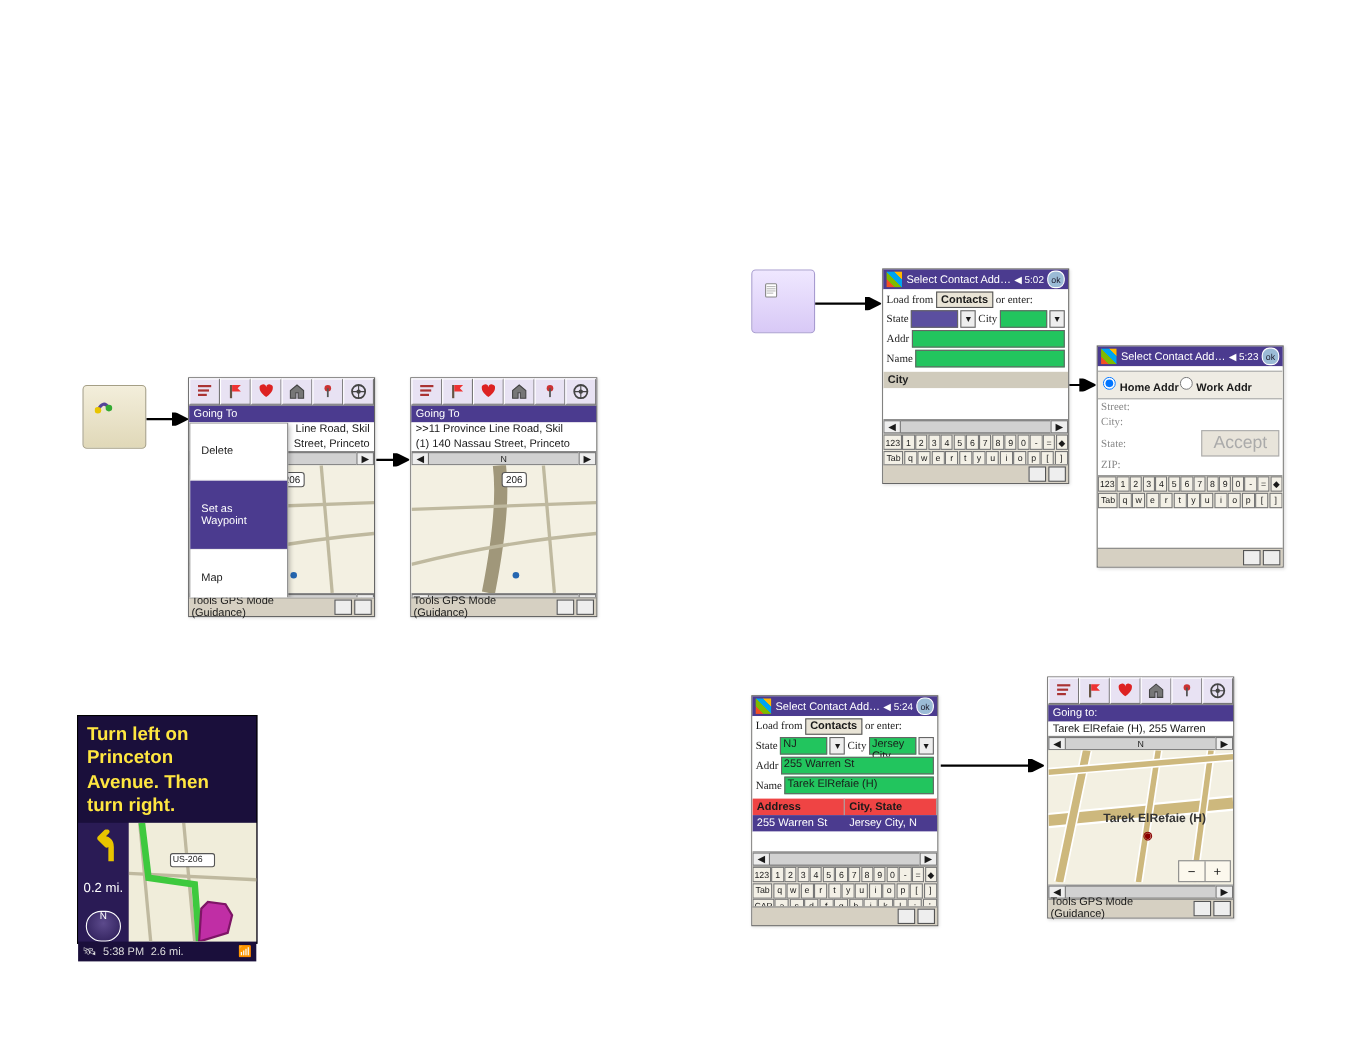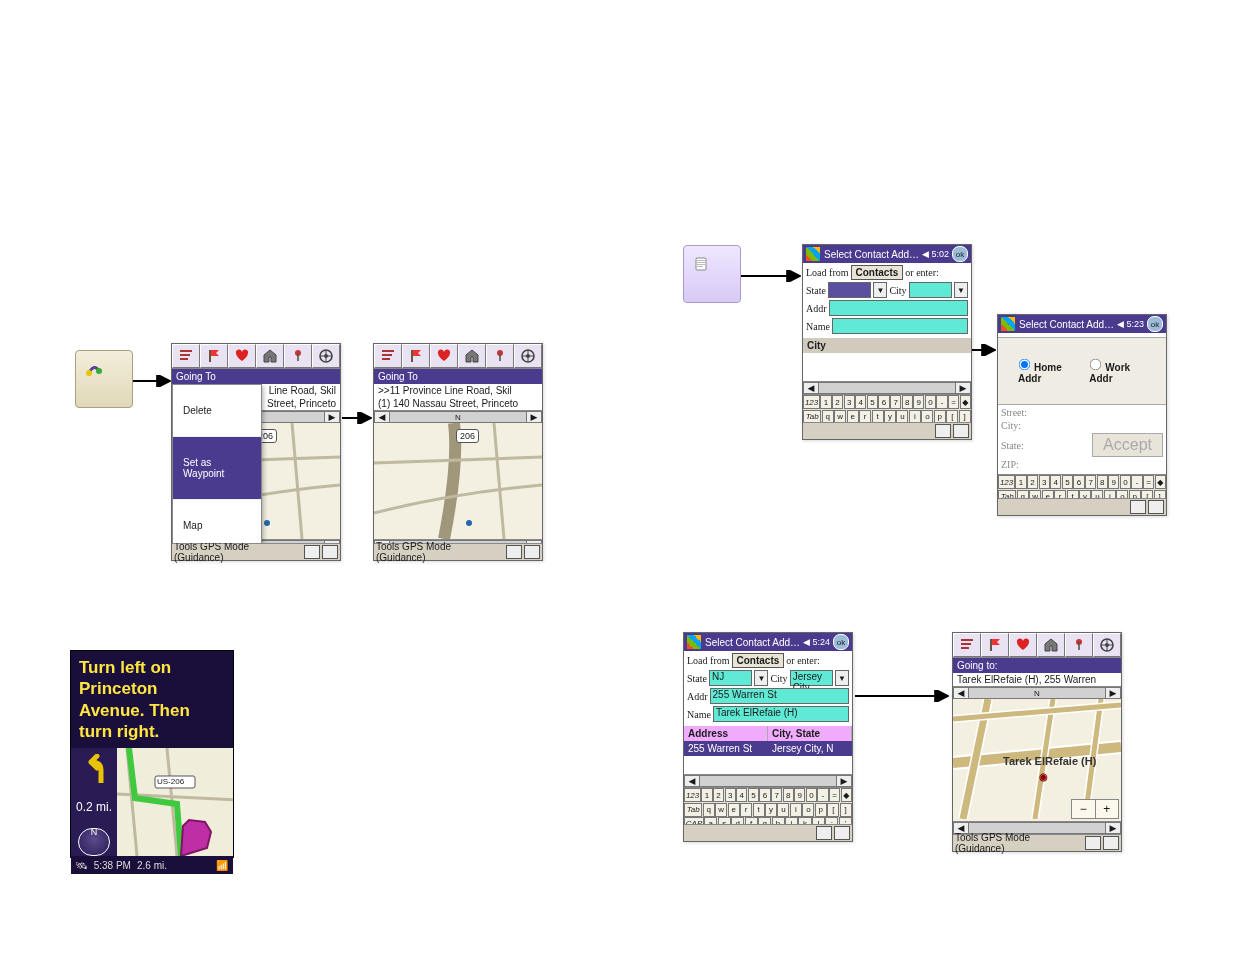--- a/index.html
+++ b/index.html
@@ -58,46 +58,46 @@
   .listrow{font-size:10px;padding:1px 4px;white-space:nowrap;overflow:hidden;}
   .scrollbar{height:12px;background:#d1d1d1;border-top:1px solid #888;display:flex;}
   .sb-btn{width:14px;border:1px solid #777;background:#eee;display:flex;align-items:center;justify-content:center;font-size:9px;}
   .sb-track{flex:1;border-top:1px solid #777;border-bottom:1px solid #777;}
   .footer-text{font-size:10px;}
 
   
   .form{padding:2px 3px;font-size:10px;}
   .form .row{display:flex;align-items:center;margin-bottom:2px;gap:2px;}
   .form label{white-space:nowrap;font-family:Liberation Serif, serif;}
-  .txt{border:1px solid #666;background:#5eead4;height:14px;padding:0 2px;font-size:10px;flex:1;}
+  .txt{border:1px solid #666;background:#22c55e;height:14px;padding:0 2px;font-size:10px;flex:1;}
   .statebox{width:34px;}
   .cityhdr{background:var(--purple);color:#fff;padding:2px 4px;font-size:10px;font-weight:bold;}
-  .tablehdr{display:flex;background:#f0abfc;font-size:10px;align-items:center;}
+  .tablehdr{display:flex;background:#ef4444;font-size:10px;align-items:center;}
   .tablehdr>div{flex:1;padding:2px 4px;border-right:1px solid #aaa;font-weight:bold;}
   .selrow{display:flex;font-size:10px;background:var(--purple);color:#fff;}
   .selrow>div{flex:1;padding:2px 4px;}
 
   
   .softkbd{background:#e6e2d6;border-top:1px solid #888;}
   .krow{display:flex;}
   .key{border:1px solid #777;background:#f3f0e6;height:12px;font-size:8px;display:flex;align-items:center;justify-content:center;flex:1;margin:0.2px;}
-  .key.wide{flex:1.6;font-style:italic;}
+  .key.wide{flex:1.6;}
 
   
   .navpanel{background:#1a0f3b;}
   .navpanel .instr{color:var(--yellow);font-size:17px;font-weight:bold;padding:6px 8px;line-height:1.25;}
   .navpanel .lower{position:relative;}
   .navpanel .leftstrip{position:absolute;left:0;top:0;bottom:0;width:46px;background:#2a1b55;color:#fff;display:flex;flex-direction:column;align-items:center;padding-top:6px;}
   .navpanel .dist{font-size:12px;color:#fff;margin-top:18px;line-height:1.1;text-align:center;}
   .compass{width:30px;height:30px;border-radius:15px;border:1px solid #fff;position:relative;margin-top:14px;background:radial-gradient(circle at 50% 40%,#5c4a8c,#2a1b55);}
   .compass::after{content:"N";position:absolute;top:-2px;left:50%;transform:translateX(-50%);font-size:9px;color:#fff;}
   .statusbar{height:18px;background:#1a0f3b;color:#ddd;font-size:10px;display:flex;align-items:center;padding:0 4px;gap:6px;}
 
   
-  .radiohold{display:flex;gap:12px;padding:20px;font-size:10px;background:#efece4;}
+  .radiohold{display:flex;gap:0;padding:4px;font-size:10px;background:#efece4;}
   input[type=radio]{margin:0 3px 0 0;transform:scale(.9);}
   .acceptbtn{border:1px solid #aaa;background:#e8e4da;color:#aaa;padding:2px 10px;font-size:16px;}
   .contactsbtn{border:1px solid #555;background:#e9e4d6;padding:1px 4px;font-weight:bold;}
   .shield{display:inline-block;font-size:9px;border:1px solid #555;border-radius:3px;padding:1px 3px;background:#fff;}
   .pin{position:absolute;font-size:10px;font-weight:bold;color:#8a0000;}
   .maplabel{position:absolute;font-size:11px;font-weight:bold;color:#333;}
 
   .caretfield{display:flex;border:1px solid #666;background:#fff;height:16px;align-items:center;padding:0 3px;font-size:11px;}
   .caretfield .caret{width:1px;height:12px;background:#000;margin-left:1px;animation:blink 1s steps(1) infinite;}
   @keyframes blink{50%{opacity:0;}}
@@ -597,21 +597,21 @@
         <span class="sp"></span>
         <div class="micbtn"></div>
         <div class="kbdbtn"></div>
       </div>
   </div>
 
   <svg class="abs" style="left:855px;top:690px;width:94px;height:12px">
       <line x1="0" y1="6" x2="92" y2="6" class="arrow"></line>
     </svg>
 
-  <div class="abs pda" style="left:952px;top:632px;width:168px;height:218px">
+  <div class="abs pda" style="left:952px;top:615px;width:168px;height:218px">
     <div class="iconrow">
       <div class="iconbtn">
           <svg>
             <use href="#iconSort"></use>
           </svg>
         </div>
       <div class="iconbtn">
           <svg>
             <use href="#iconFlag"></use>
           </svg>

